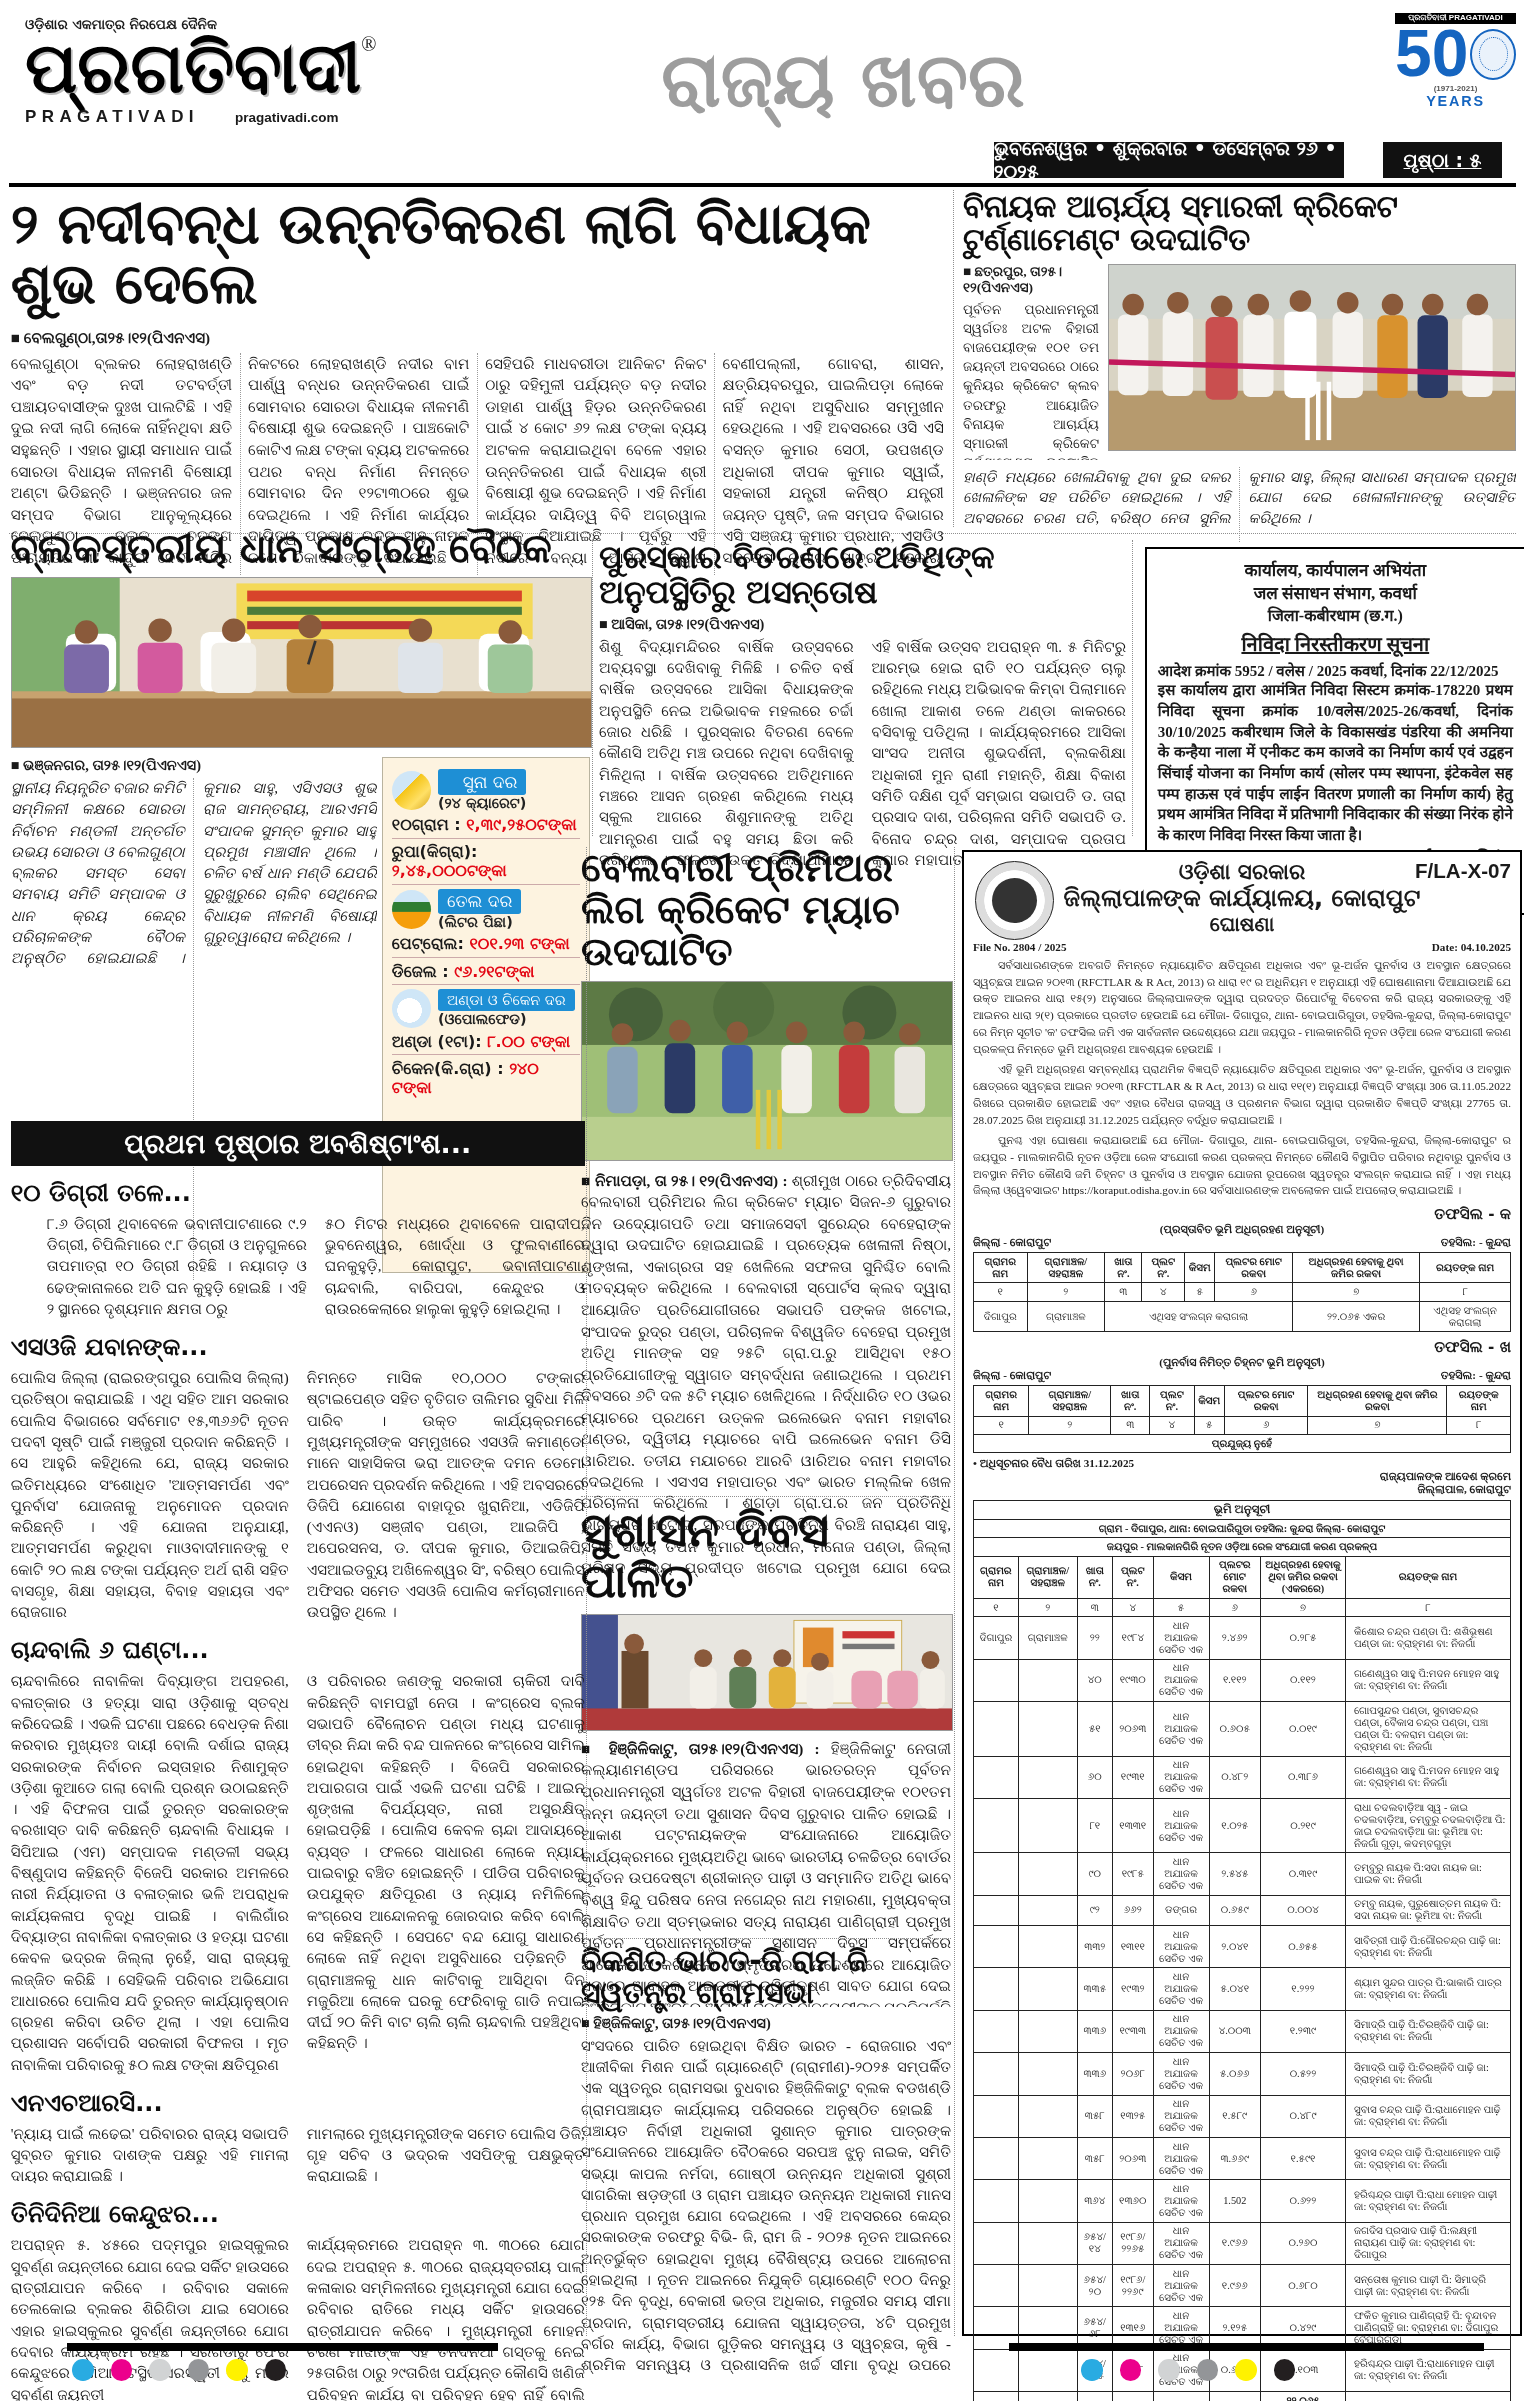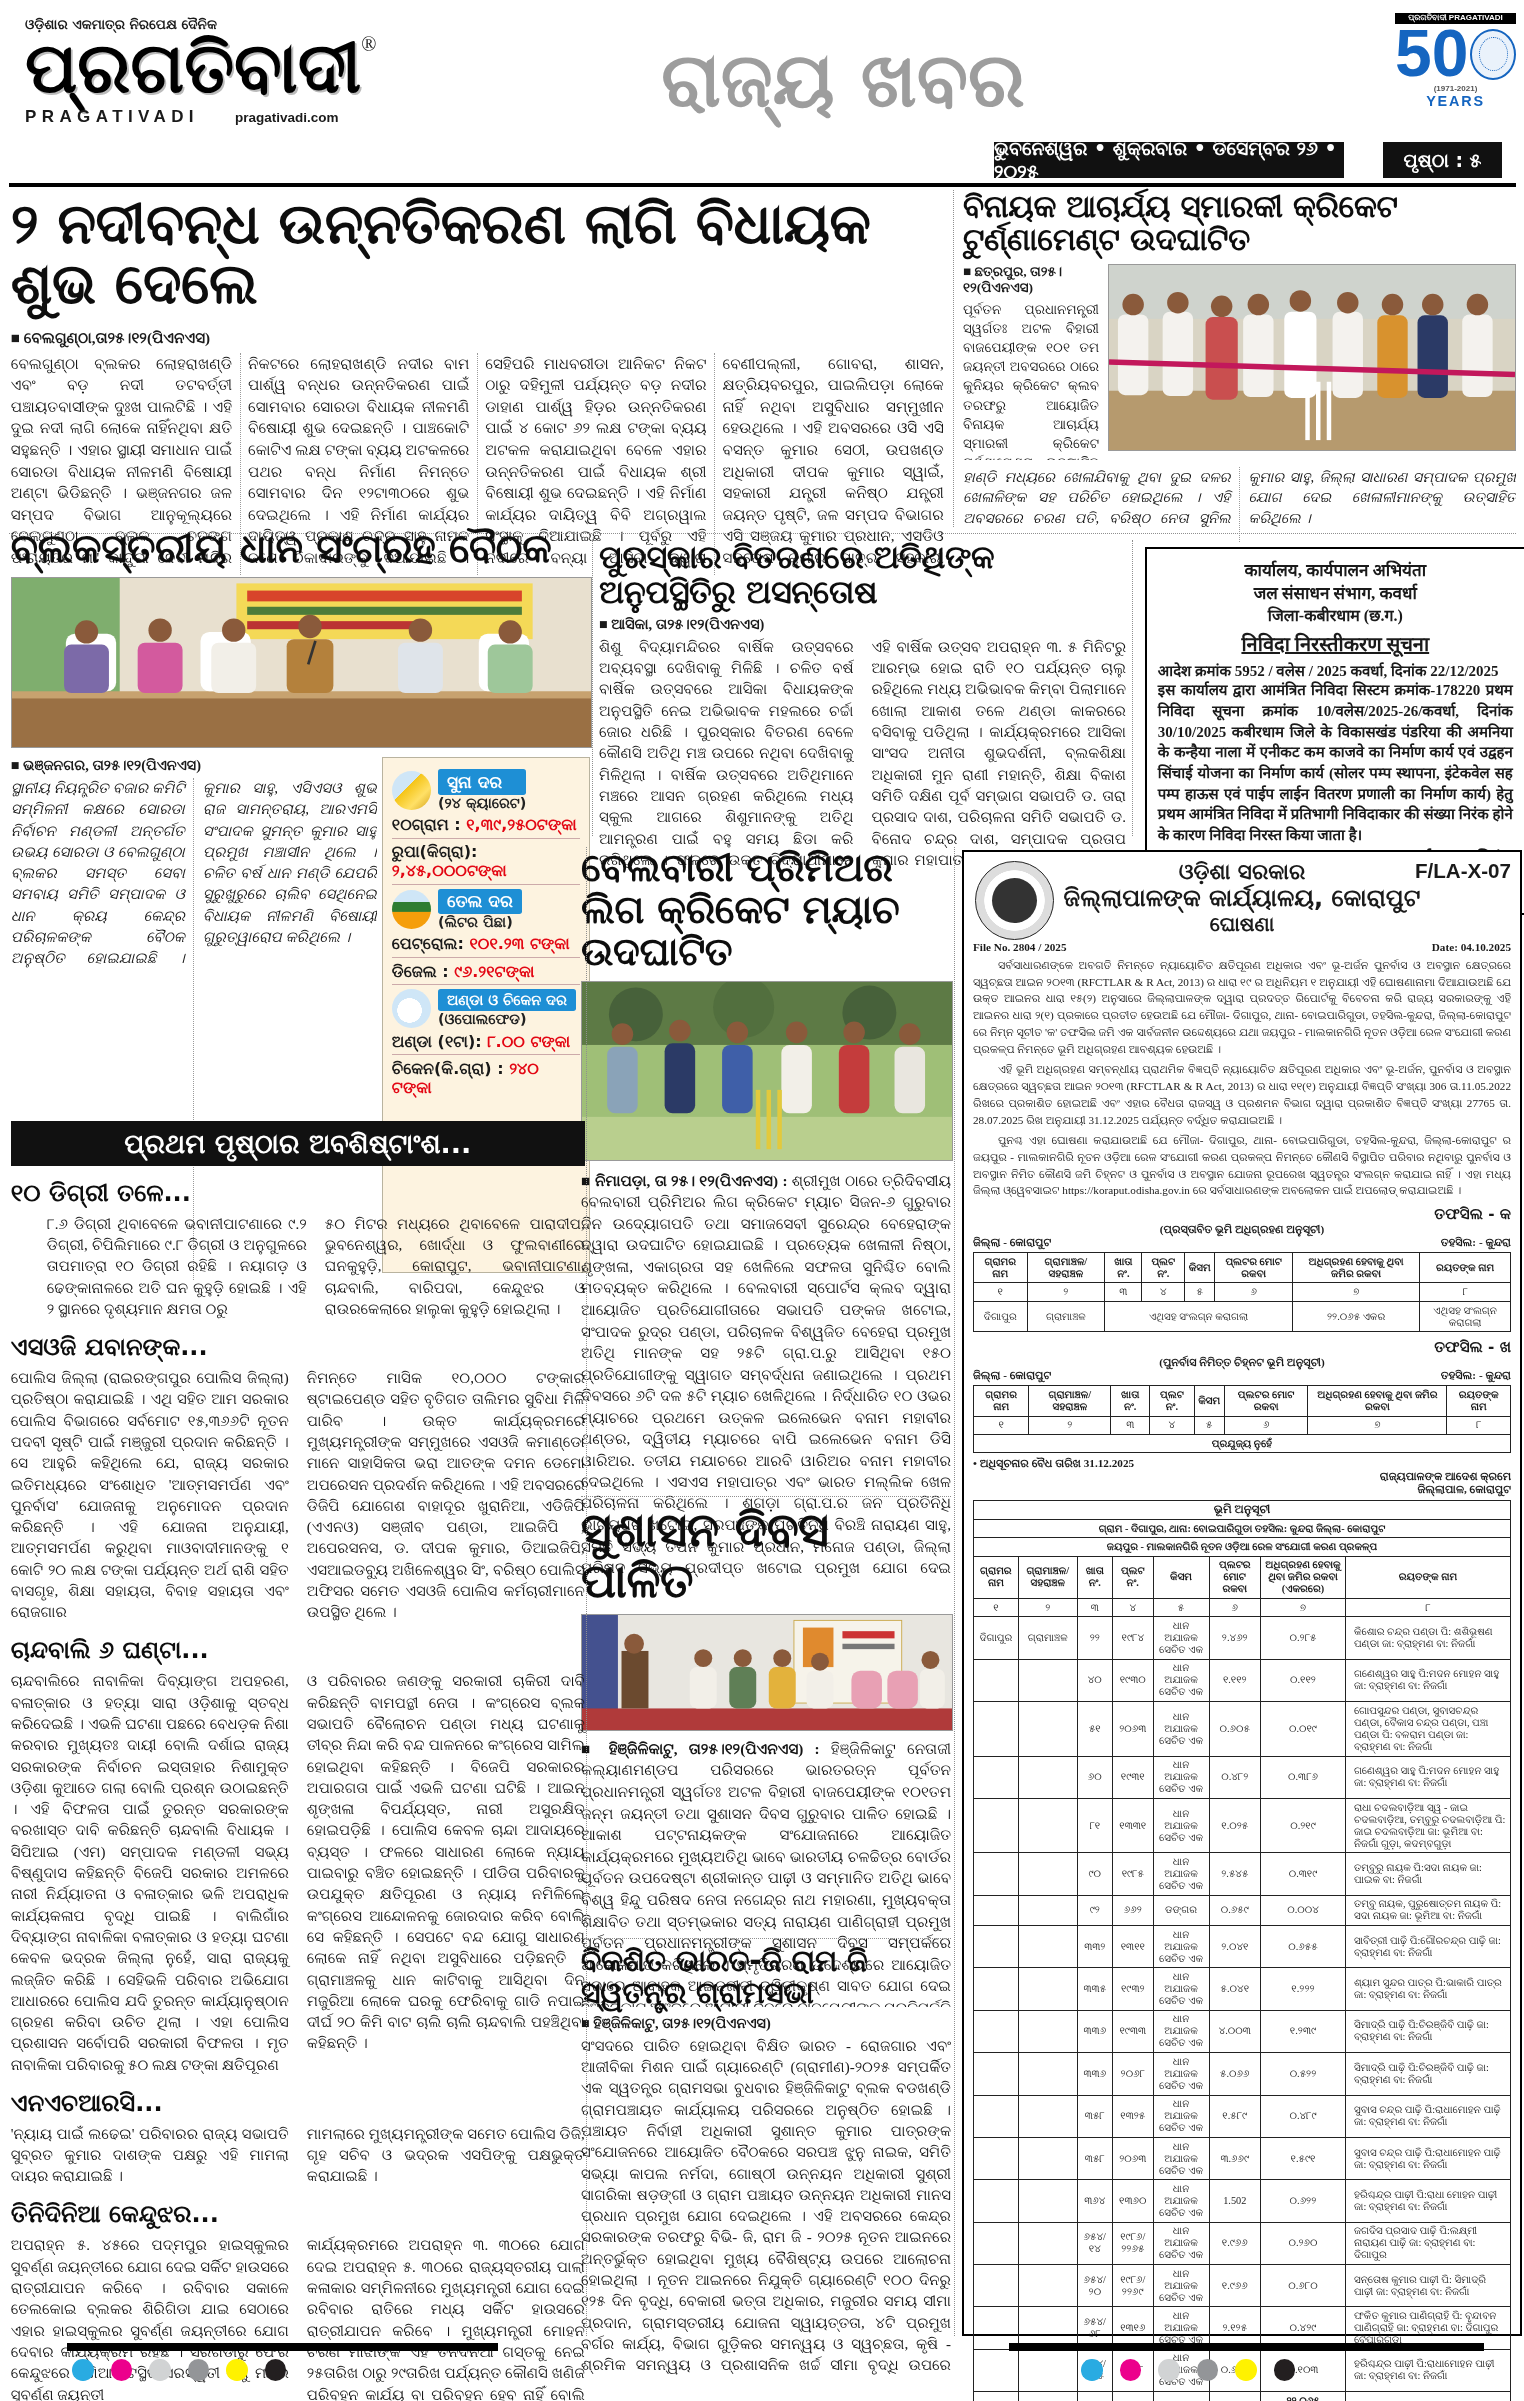--- a/index.html
+++ b/index.html
@@ -31,21 +31,21 @@
   .anniv{font-family:"Liberation Sans",sans-serif;color:#1565c0;text-align:center;}
   .anniv .n50{font-size:66px;font-weight:800;line-height:0.9;color:#1565c0;}
   .anniv .yrs{font-size:14.4px;font-weight:800;letter-spacing:1.8px;color:#1565c0;}
   .anniv .span{font-size:8px;font-weight:700;color:#555;}
   .anniv .brand{font-size:8px;font-weight:800;background:#000;color:#fff;padding:0.9px 2.7px;}
   .medal{width:47px;height:47px;border-radius:50%;border:2.7px solid #1565c0;margin:1.8px auto;position:relative;background:#eaf2fb;}
   .medal:after{content:"";position:absolute;inset:6.3px;border-radius:50%;border:1.8px dotted #1565c0;}
   
   .rates{background:#fdf3e0;border:1.8px solid #b9b39f;font-family:"DejaVu Sans",sans-serif;padding:7.2px 9px;}
   .rate-head{display:flex;align-items:center;gap:7.2px;margin-top:3.6px;}
-  .rate-pill{background:#1e8fd5;color:#fff;font-weight:700;font-size:17px;padding:2.7px 9px;border-radius:2.7px;}
+  .rate-pill{background:#1e8fd5;color:#fff;font-weight:400;font-size:17px;padding:2.7px 9px;border-radius:2.7px;text-align:right;}
   .rate-sub{font-size:14.4px;font-weight:700;color:#222;}
   .rate-row{font-size:16px;font-weight:800;border-bottom:0.9px solid #caa;padding:3.6px 0;}
   .rate-row .v{color:#e30613;}
   .ricon{width:39px;height:39px;border-radius:50%;background:#cfe6f7;flex:0 0 39px;position:relative;overflow:hidden;}
   
   .banner{background:#111;color:#fff;font-family:"DejaVu Sans",sans-serif;font-weight:800;
           font-size:27px;display:flex;align-items:center;justify-content:center;}
   .cont-sec h3{font-family:"DejaVu Sans",sans-serif;font-size:24px;font-weight:800;margin:12.6px 0 7.2px 0;color:#0d0d0d;}
   .cont-sec p{margin:0;}
   
@@ -90,21 +90,21 @@
     <div class="brand">ପ୍ରଗତିବାଦୀ PRAGATIVADI</div>
     <div style="display:flex;align-items:center;justify-content:center;gap:1.8px;">
       <span class="n50">50</span>
       <span class="medal"></span>
     </div>
     <div class="span">(1971-2021)</div>
     <div class="yrs">YEARS</div>
   </div>
 
   <div class="abs black-bar" style="left:994px;top:142px;width:350px;height:36px;">ଭୁବନେଶ୍ୱର • ଶୁକ୍ରବାର • ଡିସେମ୍ବର ୨୬ • ୨୦୨୫</div>
-  <div class="abs black-bar" style="left:1383px;top:142px;width:119px;height:36px;">ପୃଷ୍ଠା : ୫</div>
+  <div class="abs black-bar" style="left:1383px;top:142px;width:119px;height:36px;text-decoration:underline;">ପୃଷ୍ଠା : ୫</div>
   <div class="abs rule" style="left:9px;top:183px;width:1507px;height:3.6px;"></div>
 
   <div class="abs" style="left:10.8px;top:194px;width:933px;">
     <div class="hl" style="font-size:56px;">୨ ନଦୀବନ୍ଧ ଉନ୍ନତିକରଣ ଲାଗି ବିଧାୟକ ଶୁଭ ଦେଲେ</div>
     <div class="byline" style="margin-top:14.4px;font-size:15.2px;">■ ବେଲଗୁଣ୍ଠା,ତା୨୫।୧୨(ପିଏନଏସ)</div>
     <div class="body-text cols4" style="margin-top:5.4px;height:222px;overflow:hidden;">ବେଲଗୁଣ୍ଠା ବ୍ଲକର ଲୋହରାଖଣ୍ଡି ଏବଂ ବଡ଼ ନଦୀ ତଟବର୍ତ୍ତୀ ପଞ୍ଚାୟତବାସୀଙ୍କ ଦୁଃଖ ପାଲଟିଛି । ଏହି ଦୁଇ ନଦୀ ଲାଗି ଲୋକେ ନାହିଁନଥିବା କ୍ଷତି ସହୁଛନ୍ତି । ଏହାର ସ୍ଥାୟୀ ସମାଧାନ ପାଇଁ ସୋରଡା ବିଧାୟକ ନୀଳମଣି ବିଷୋୟୀ ଅଣ୍ଟା ଭିଡିଛନ୍ତି । ଭଞ୍ଜନଗର ଜଳ ସମ୍ପଦ ବିଭାଗ ଆନୁକୂଲ୍ୟରେ ବେଲଗୁଣ୍ଠା ବ୍ଲକ ଚତଙ୍ଗ ପଂଚାୟତର ମା' କାନ୍ଦୁରୀ ଦେବୀ ମନ୍ଦିର ନିକଟରେ ଲୋହରାଖଣ୍ଡି ନଦୀର ବାମ ପାର୍ଶ୍ୱ ବନ୍ଧର ଉନ୍ନତିକରଣ ପାଇଁ ସୋମବାର ସୋରଡା ବିଧାୟକ ନୀଳମଣି ବିଷୋୟୀ ଶୁଭ ଦେଇଛନ୍ତି । ପାଞ୍ଚକୋଟି କୋଟିଏ ଲକ୍ଷ ଟଙ୍କା ବ୍ୟୟ ଅଟକଳରେ ପଥର ବନ୍ଧ ନିର୍ମାଣ ନିମନ୍ତେ ସୋମବାର ଦିନ ୧୨ଟା୩୦ରେ ଶୁଭ ଦେଇଥିଲେ । ଏହି ନିର୍ମାଣ କାର୍ଯ୍ୟର ଦାୟିତ୍ୱ ପ୍ରକାଶ ଚନ୍ଦ୍ର ସାହୁ ନାମକ ଜଣେ ଠିକାଦାରଙ୍କୁ ଦିଆଯାଇଛି । ସେହିପରି ମାଧବରୀଡା ଆନିକଟ ନିକଟ ଠାରୁ ଦହିମୁଳୀ ପର୍ଯ୍ୟନ୍ତ ବଡ଼ ନଦୀର ଡାହାଣ ପାର୍ଶ୍ୱ ହିଡ଼ର ଉନ୍ନତିକରଣ ପାଇଁ ୪ କୋଟ ୬୨ ଲକ୍ଷ ଟଙ୍କା ବ୍ୟୟ ଅଟକଳ କରାଯାଇଥିବା ବେଳେ ଏହାର ଉନ୍ନତିକରଣ ପାଇଁ ବିଧାୟକ ଶ୍ରୀ ବିଷୋୟୀ ଶୁଭ ଦେଇଛନ୍ତି । ଏହି ନିର୍ମାଣ କାର୍ଯ୍ୟର ଦାୟିତ୍ୱ ବିବି ଅଗ୍ରୱାଲ ସଂସ୍ଥାକୁ ଦିଆଯାଇଛି । ପୂର୍ବରୁ ଏହି ନଦୀରେ ବନ୍ୟା ଆସିବା ଦ୍ୱାରା ବେଣୀପଲ୍ଲୀ, ଗୋବରା, ଶାସନ, କ୍ଷତ୍ରିୟବରପୁର, ପାଇଲିପଡ଼ା ଲୋକେ ନାହିଁ ନଥିବା ଅସୁବିଧାର ସମ୍ମୁଖୀନ ହେଉଥିଲେ । ଏହି ଅବସରରେ ଓସି ଏସି ବସନ୍ତ କୁମାର ସେଠୀ, ଉପଖଣ୍ଡ ଅଧିକାରୀ ଦୀପକ କୁମାର ସ୍ୱାଇଁ, ସହକାରୀ ଯନ୍ତ୍ରୀ କନିଷ୍ଠ ଯନ୍ତ୍ରୀ ଜୟନ୍ତ ପୃଷ୍ଟି, ଜଳ ସମ୍ପଦ ବିଭାଗର ଏସି ସଞ୍ଜୟ କୁମାର ପ୍ରଧାନ, ଏସଡିଓ ସନ୍ତୋଷ କୁମାର ପାତ୍ର, ସହକାରୀ ଯନ୍ତ୍ରୀ ରଶ୍ମି ରଞ୍ଜନ ରଥ, ଇଞ୍ଜିନିୟର ସଂଜୀବ କୁମାର ସାହୁ, ଇଞ୍ଜିନିୟର ସୁବାସ ଚନ୍ଦ୍ର ମୁନି, ଇଞ୍ଜିନିୟର ପ୍ରହ୍ଲାଦ ପଣ୍ଡା ପ୍ରମୁଖ ଉପସ୍ଥିତ ଥିଲେ । ବିଧାୟକ ଶ୍ରୀ ବିଷୋୟୀ ଠିକ ସମୟରେ କାର୍ଯ୍ୟ ସାରିବା ପାଇଁ ଠିକାଦାର ଏବଂ ଯନ୍ତ୍ରୀମାନଙ୍କୁ ପରାମର୍ଶ ଦେଇଥିଲେ । ପ୍ରମିଳା ପ୍ରଧାନ, ବେଣୀପଲ୍ଲୀ ସରପଞ୍ଚ ଦୁର୍ଗା ମାଧବ ନାୟକ, ଇଙ୍ଗିନାଠି ସରପଞ୍ଚ ଶୁକଦେବ ସ୍ୱାଇଁ, ପୂର୍ବତନ ବ୍ଲକ ଅଧ୍ୟକ୍ଷ ପ୍ରତିନିଧି କୃଷ୍ଣ ମହାନ୍ତି, ପୂର୍ବତନ ସରପଞ୍ଚ ପ୍ରହ୍ଲାଦ ଲେଙ୍କା, ସମିତି ସଭ୍ୟ ପୀତବାସ ସାହୁ, ଶ୍ୟାମ ସୁନ୍ଦର ନାୟକ, ପୂର୍ବତନ ସମିତି ସଭ୍ୟ ପ୍ରଦ୍ୟୁମ୍ନ ପାତ୍ର, କାଉନସିଲର ଦିବ୍ୟ ରଞ୍ଜନ ଦାଶ, ବରିଷ୍ଠ ସଂଗଠକ ସୂର୍ଯ୍ୟନାରାୟଣ ତ୍ରିପାଠୀଙ୍କ ସମେତ ଅଞ୍ଚଳର ବହୁ ମାନ୍ୟଗଣ୍ୟ ବ୍ୟକ୍ତି ଉପସ୍ଥିତ ଥିଲେ । ଏହି ୨ ନିର୍ମାଣ କାର୍ଯ୍ୟ ପାଇଁ ଶୁଭ ଦିଆଯିବା ପରେ ୬ଟି ପଞ୍ଚାୟତର ପ୍ରାୟ ୧୫ ହଜାର ହେକ୍ଟର ଚାଷ ଜମି ସୁରକ୍ଷିତ ରହିବା ସହ ଅଞ୍ଚଳବାସୀ ଉପକୃତ ହୋଇପାରିବେ ବୋଲି ଜଣାପଡ଼ିଛି ।</div>
   </div>
 
   <div class="abs dot-v" style="left:953px;top:190px;height:337px;"></div>
 

